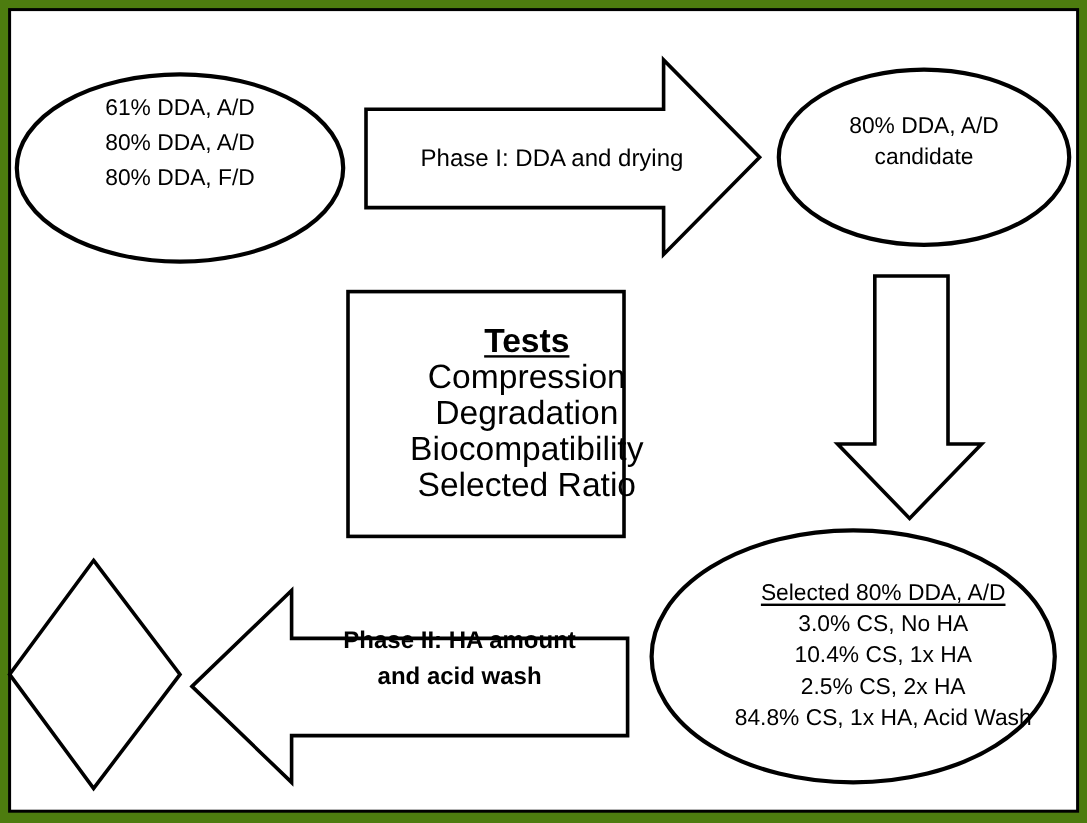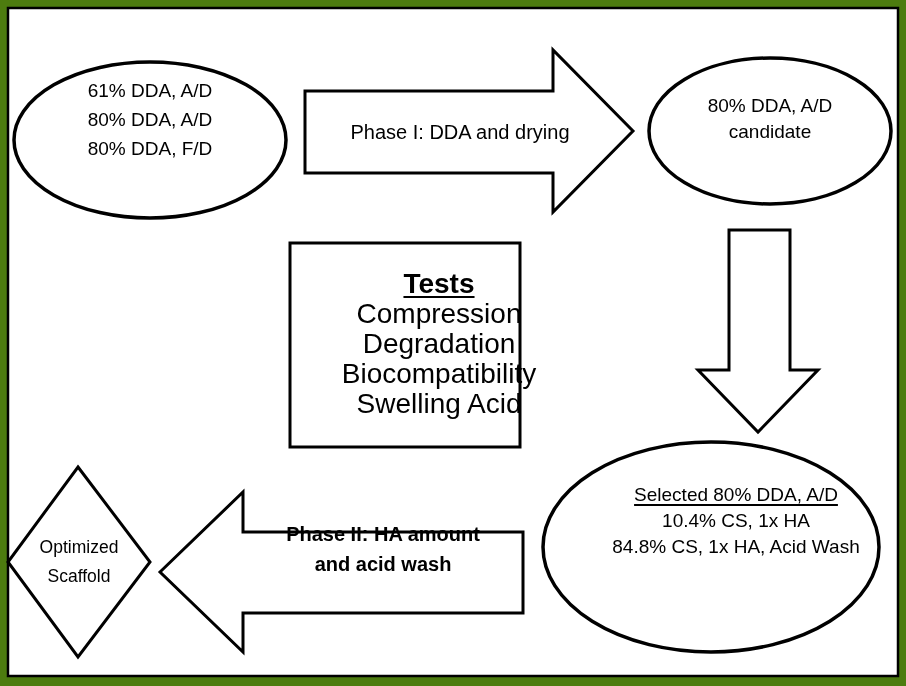--- a/index.html
+++ b/index.html
@@ -96,32 +96,30 @@
   <div class="txt selected-text">
     <div>80% DDA, A/D</div>
     <div>candidate</div>
   </div>
 
   <div class="txt tests-text">
     <div class="tests-title u">Tests</div>
     <div>Compression</div>
     <div>Degradation</div>
     <div>Biocompatibility</div>
-    <div>Swelling Acid</div>
+    <div>Selected Ratio</div>
   </div>
 
   <div class="txt phase2-ellipse-text">
     <div class="u">Selected 80% DDA, A/D</div>
+    <div>3.0% CS, No HA</div>
     <div>10.4% CS, 1x HA</div>
+    <div>2.5% CS, 2x HA</div>
     <div>84.8% CS, 1x HA, Acid Wash</div>
   </div>
 
   <div class="txt phase2-label">
     <div>Phase II: HA amount</div>
     <div>and acid wash</div>
   </div>
 
-  <div class="txt diamond-text">
-    <div>Optimized</div>
-    <div>Scaffold</div>
-  </div>
 
 </div>
 
 </body></html>

